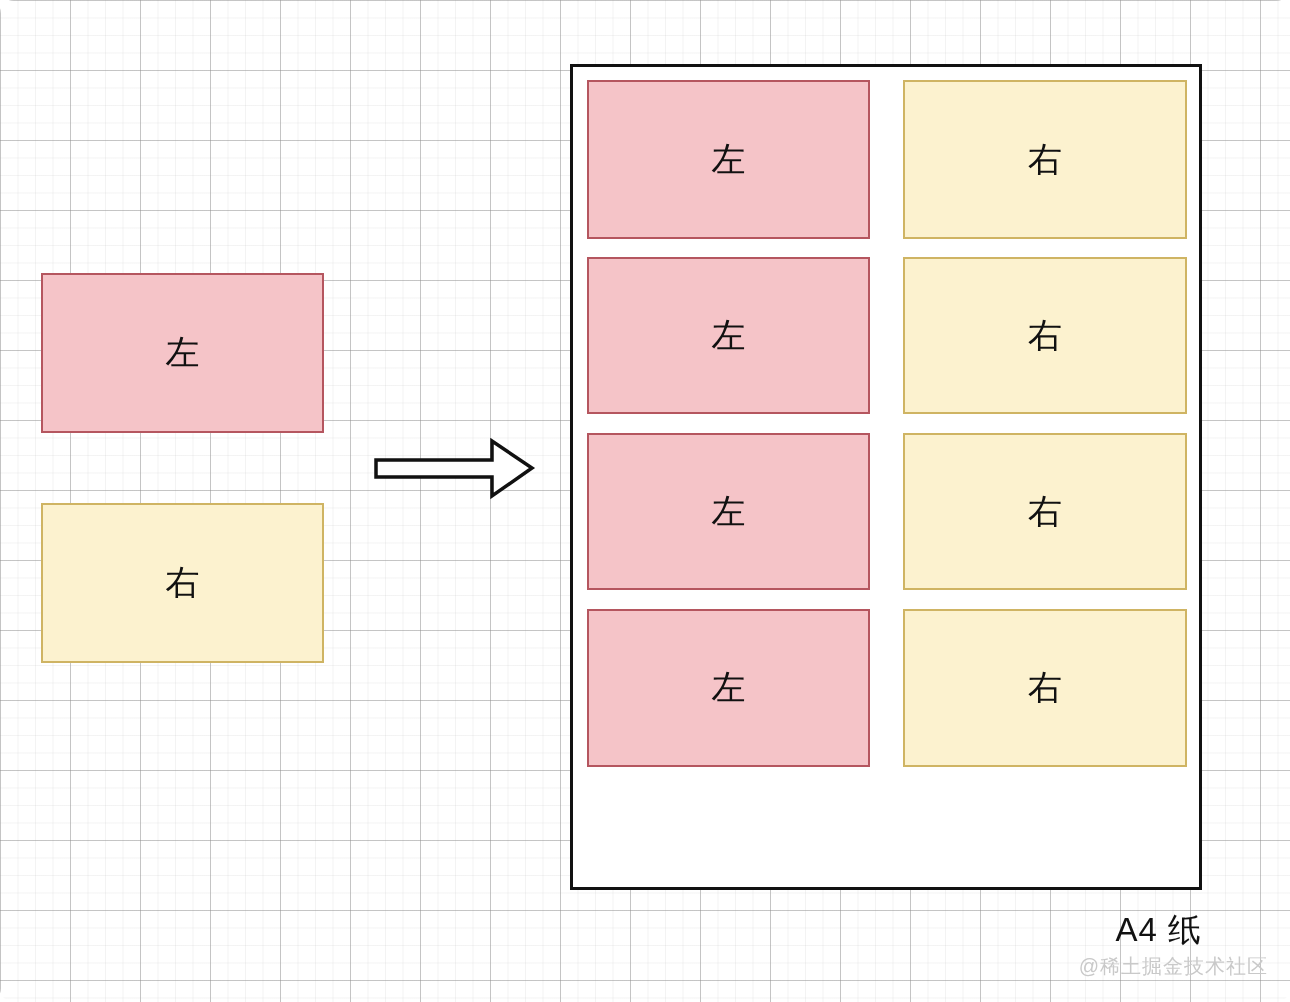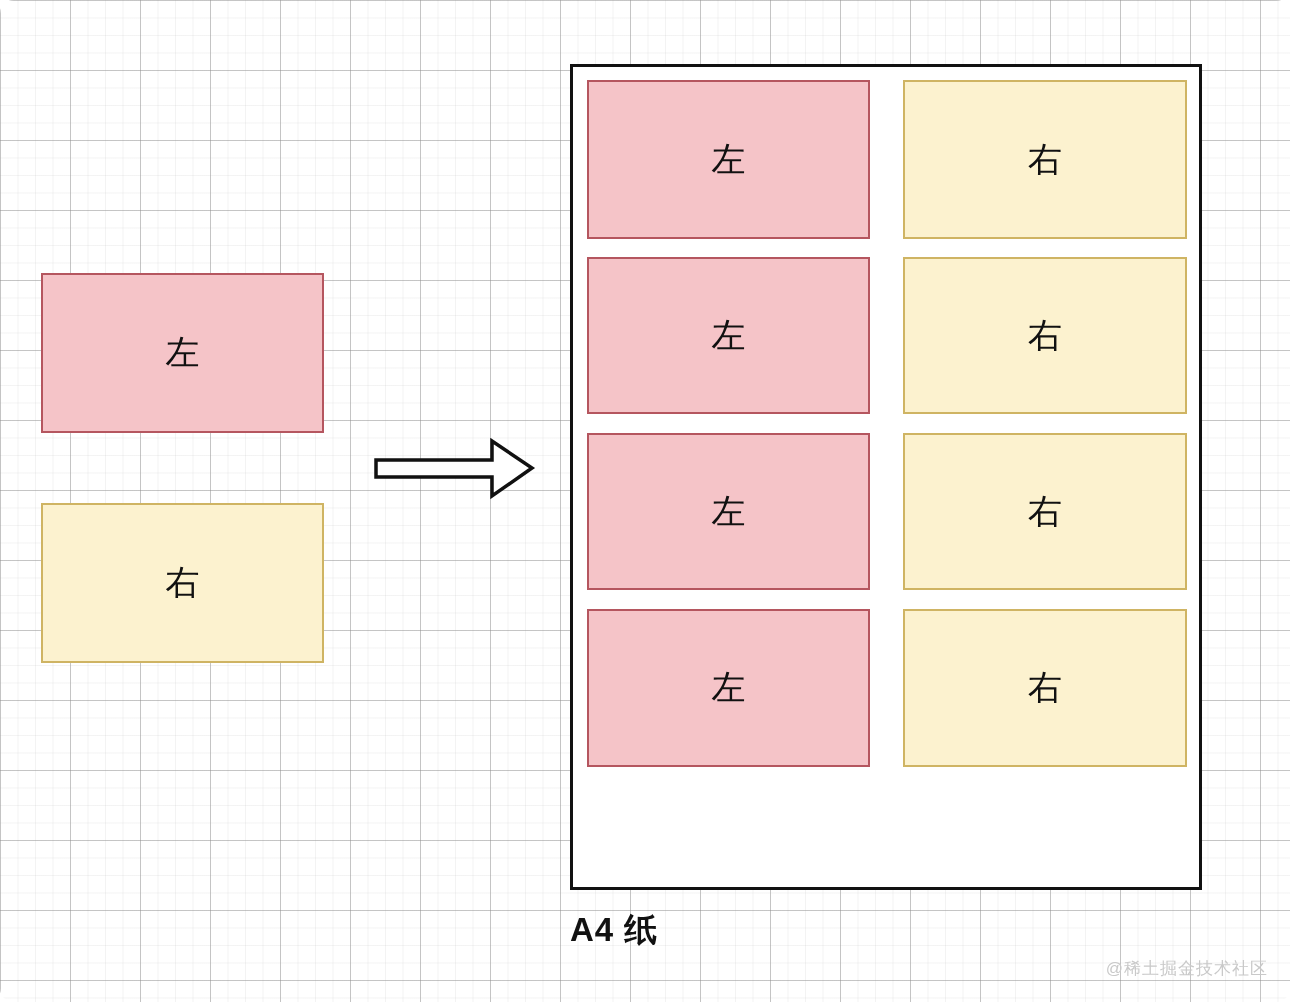--- a/index.html
+++ b/index.html
@@ -63,31 +63,31 @@
   .col-right { left: 330px; width: 284px; }
   .row-0 { top: 13px;  height: 159px; }
   .row-1 { top: 190px; height: 157px; }
   .row-2 { top: 366px; height: 157px; }
   .row-3 { top: 542px; height: 158px; }
   .caption {
     position: absolute;
     left: 570px;
     top: 908px;
     width: 632px;
-    text-align: left;
+    text-align: right;
     font-size: 33px;
-    font-weight: bold;
+    font-weight: normal;
     color: #111111;
     letter-spacing: 1px;
   }
   .watermark {
     position: absolute;
     right: 22px;
     bottom: 22px;
-    font-size: 17px;
+    font-size: 20px;
     color: #c9c9c9;
     letter-spacing: 1px;
   }
 </style>
 </head>
 <body>
 
 <div class="canvas">
 
   <div class="shape pink src-left">左</div>

